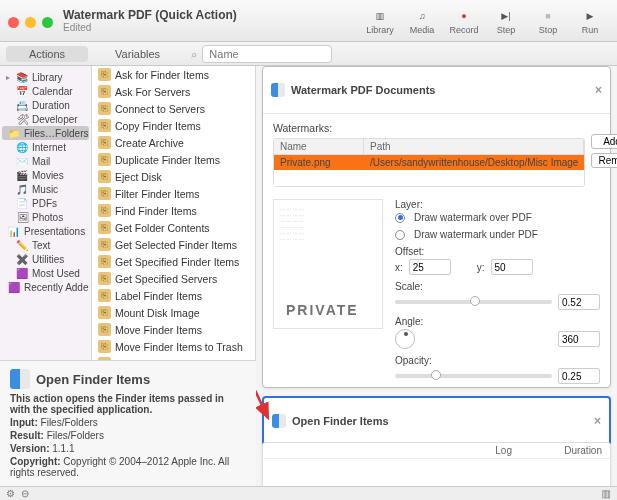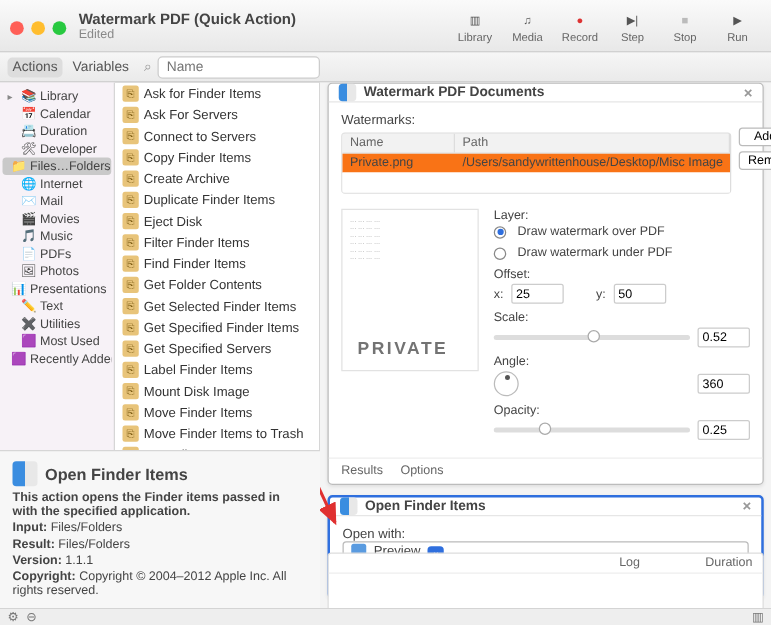--- a/index.html
+++ b/index.html
@@ -10,21 +10,21 @@
 .tl { width: 11px; height: 11px; border-radius: 50%; }
 .tl.r { background:#ff5f57; } .tl.y{background:#ffbd2e;} .tl.g{background:#28c940;}
 .titleblock { margin-left: 10px; flex: 0 0 auto; }
 .titleblock .t { font-weight: 600; font-size: 12px; color:#444; }
 .titleblock .s { font-size: 10px; color:#888; }
 .toolbar { margin-left:auto; display:flex; gap:4px; align-items:center; }
 .tbtn { display:flex; flex-direction:column; align-items:center; width:38px; font-size:9px; color:#666; }
 .tbtn .ic { width:18px; height:18px; display:flex; align-items:center; justify-content:center; color:#555; }
 
 .tabbar { height: 24px; background: linear-gradient(#f6f6f6,#eaeaea); border-bottom: 1px solid #c8c8c8; display:flex; align-items:center; padding:0 6px; gap:4px; }
-.tabbar .tab { padding: 2px 4px; font-size:11px; color:#555; border-radius: 4px; }
+.tabbar .tab { padding: 2px 23px; font-size:11px; color:#555; border-radius: 4px; }
 .tabbar .tab.active { background:#ddd; }
 .searchwrap { margin-left:4px; flex:1; }
 .searchwrap input { width:130px; height:18px; border:1px solid #ccc; border-radius:4px; padding:0 6px; font-size:11px; background:#fff; }
 
 .main { display:flex; height: calc(500px - 42px - 24px); }
 
 .sidebar { width: 92px; background:#f7f2f7; border-right:1px solid #d6d6d6; padding:4px 2px; overflow:hidden; }
 .sidebar .item { display:flex; align-items:center; gap:3px; padding:1px 4px; font-size:10px; color:#444; border-radius:3px; white-space:nowrap; overflow:hidden; }
 .sidebar .item.sel { background:#c9c9c9; }
 .sidebar .ic { width:12px; height:12px; display:inline-flex; align-items:center; justify-content:center; font-size:10px; }
@@ -32,21 +32,21 @@
 
 .actions { width: 164px; background:#fff; border-right:1px solid #d6d6d6; overflow-y:auto; }
 .actions .row { display:flex; align-items:center; gap:4px; padding:2px 6px; font-size:10.5px; color:#333; white-space:nowrap; overflow:hidden; }
 .actions .row.sel { background:#c9c9c9; }
 .actions .aic { width:13px; height:13px; background:#e8c47a; border-radius:2px; display:inline-flex; align-items:center; justify-content:center; font-size:8px; color:#7a5a10; }
 
 .canvas { flex:1; background:#f4f4f4; position:relative; overflow:hidden; }
 
 .card { position:absolute; background:#fff; border:1px solid #bcbcbc; border-radius:4px; box-shadow: 0 1px 3px rgba(0,0,0,0.08); }
 .card.selected { border:2px solid #2f6fde; }
-.card .hdr { display:flex; align-items:center; padding:0 8px; font-size:11px; font-weight:600; color:#444; border-bottom:1px solid #e6e6e6; }
+.card .hdr { display:flex; align-items:center; padding:16px 8px; font-size:11px; font-weight:600; color:#444; border-bottom:1px solid #e6e6e6; }
 .card .hdr .x { margin-left:auto; color:#999; font-size:12px; }
 .card .body { padding:8px 10px; font-size:10.5px; color:#444; }
 .card .footer { display:flex; gap:14px; padding:4px 10px; font-size:10px; color:#666; border-top:1px solid #eee; }
 
 .wm-table { border:1px solid #ddd; border-radius:3px; margin-top:4px; }
 .wm-table .th { display:flex; background:#f2f2f2; border-bottom:1px solid #ddd; }
 .wm-table .th div { padding:2px 6px; font-size:10px; color:#666; border-right:1px solid #ddd; }
 .wm-table .tr { display:flex; background:#f97316; }
 .wm-table .tr div { padding:2px 6px; font-size:10px; overflow:hidden; white-space:nowrap; }
 .wm-btns { display:flex; flex-direction:column; gap:4px; margin-left:6px; }

